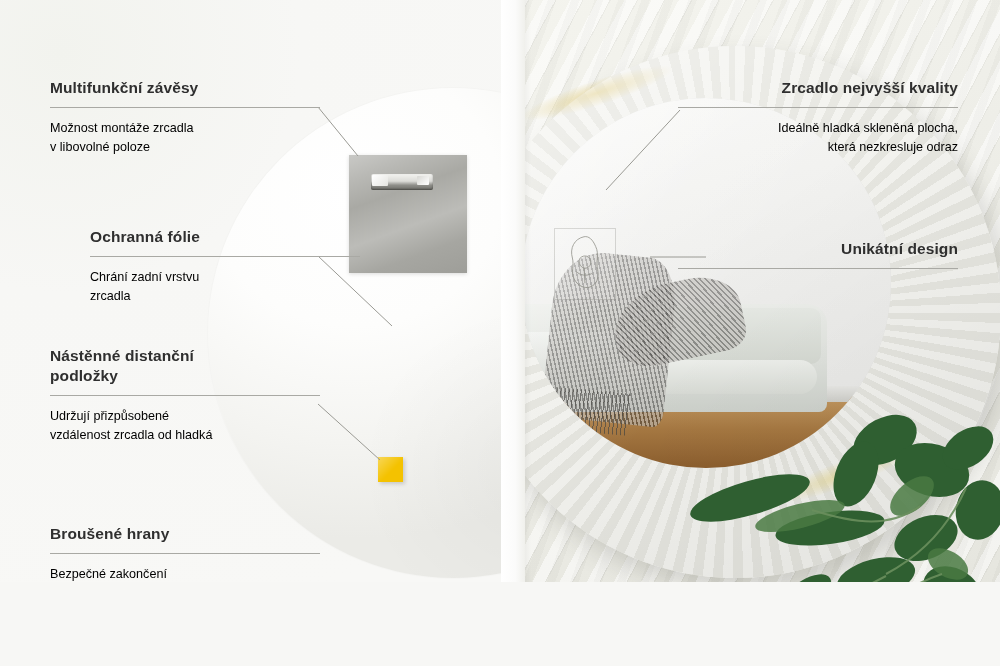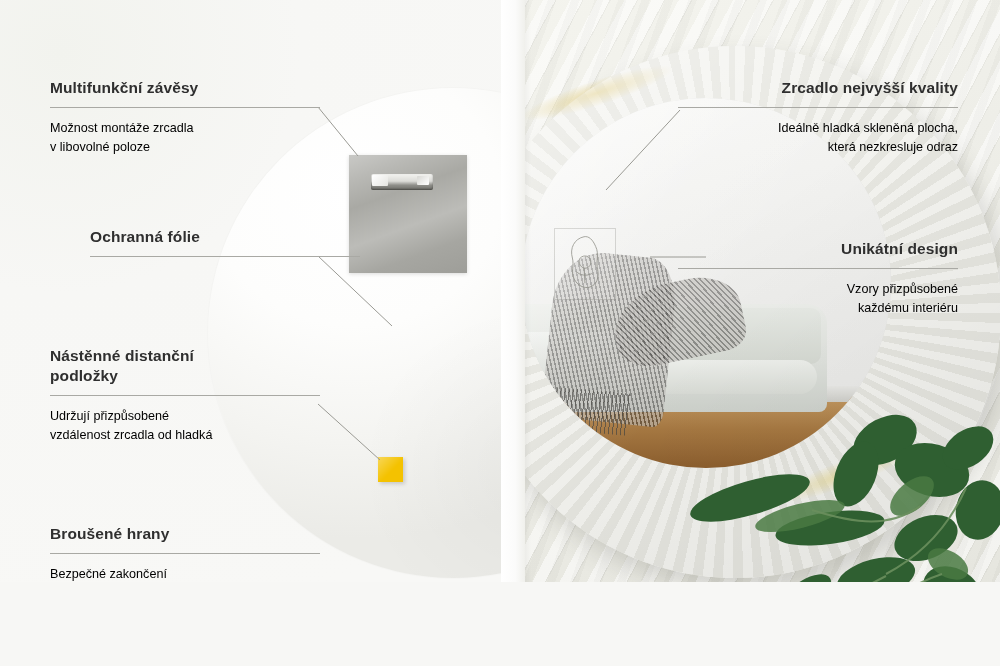--- a/index.html
+++ b/index.html
@@ -326,20 +326,24 @@
     <div class="rule"></div>
     <p>
       <span>Možnost montáže zrcadla</span><br>
       <span>v libovolné poloze</span>
     </p>
   </div>
 
   <div class="callout" style="left:50px; top:227px; width:270px;margin-left:40px;">
     <h3>Ochranná fólie</h3>
     <div class="rule"></div>
+    <p>
+      <span>Chrání zadní vrstvu</span><br>
+      <span>zrcadla</span>
+    </p>
   </div>
 
   <div class="callout" style="left:50px; top:346px; width:270px;">
     <h3>
       <span>Nástěnné distanční</span><br>
       <span>podložky</span>
     </h3>
     <div class="rule"></div>
     <p>
       <span>Udržují přizpůsobené</span><br>
@@ -358,19 +362,15 @@
     <div class="rule"></div>
     <p>
       <span>Ideálně hladká skleněná plocha,</span><br>
       <span>která nezkresluje odraz</span>
     </p>
   </div>
 
   <div class="callout right" style="left:678px; top:227px; width:280px;margin-top:12px;">
     <h3>Unikátní design</h3>
     <div class="rule"></div>
-    <p>
-      <span>Vzory přizpůsobené</span><br>
-      <span>každému interiéru</span>
-    </p>
   </div>
 
 </div>
 
 </body></html>

